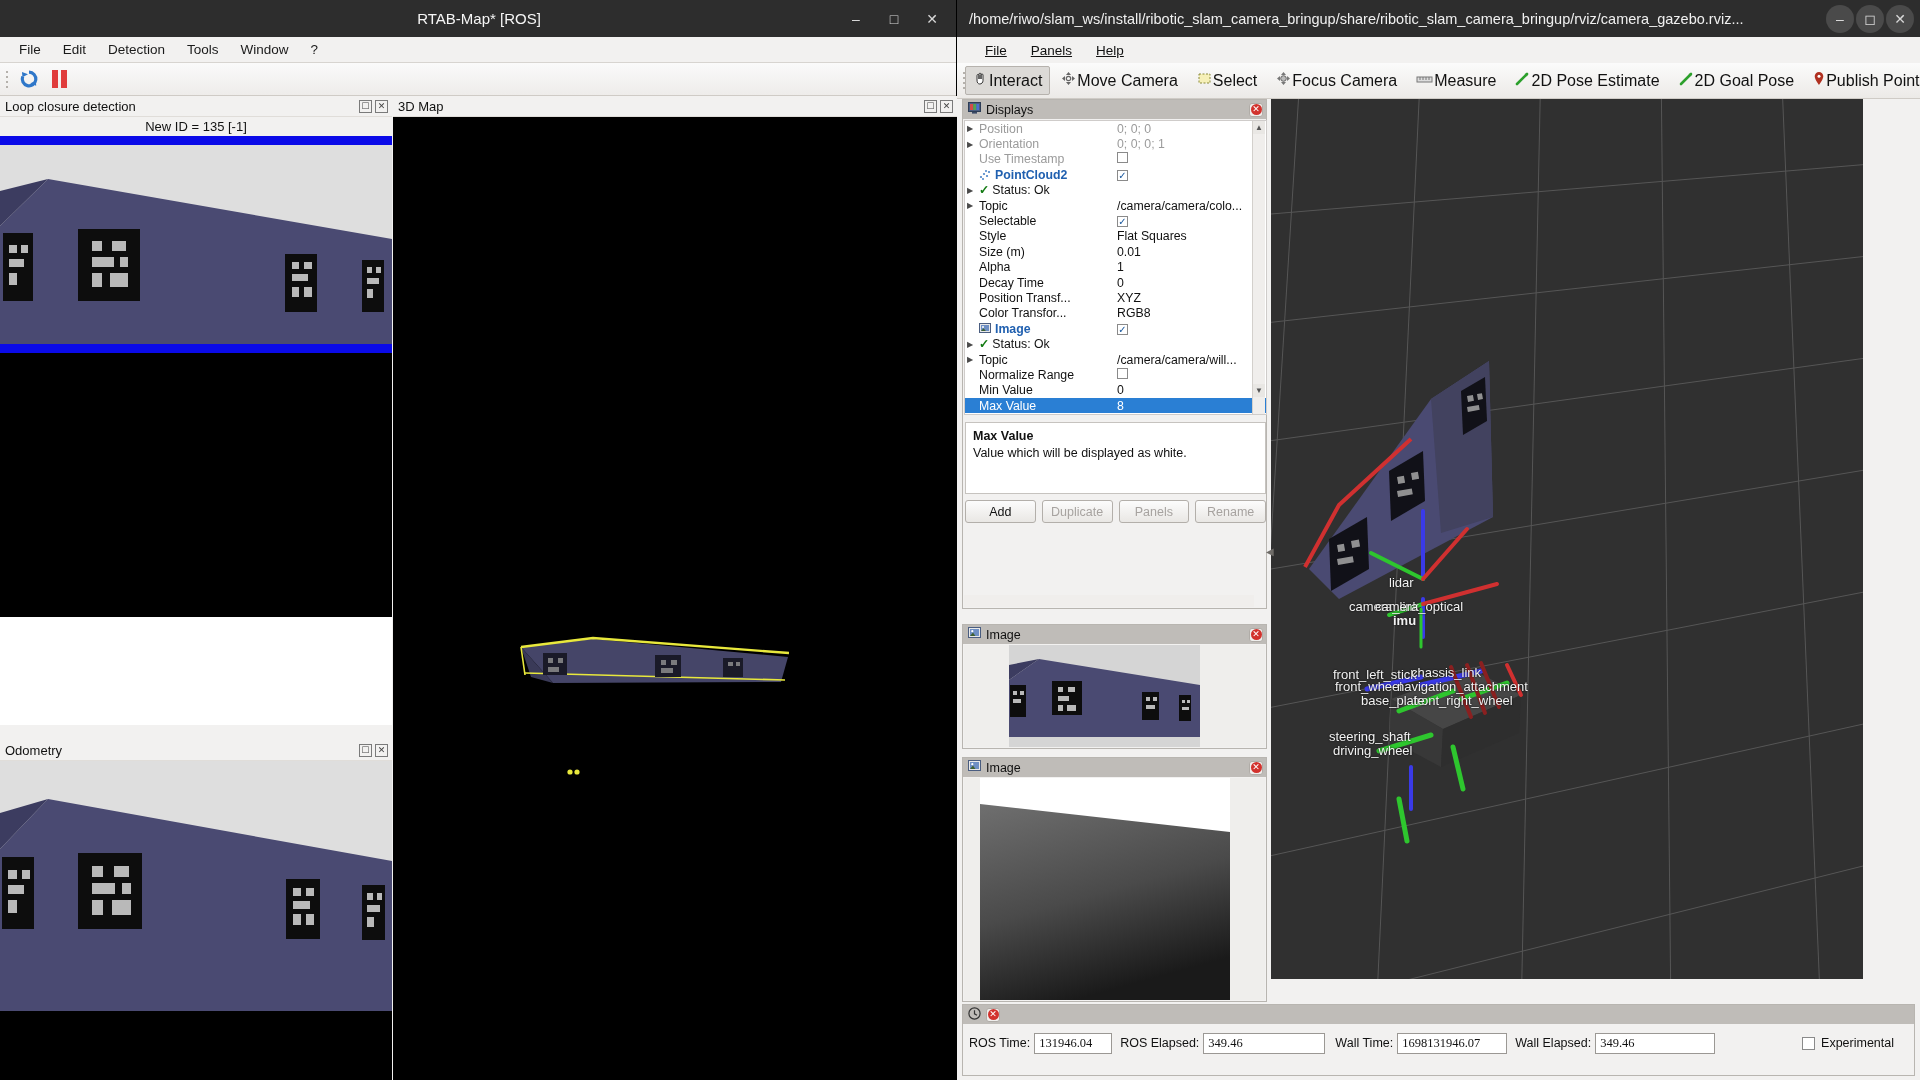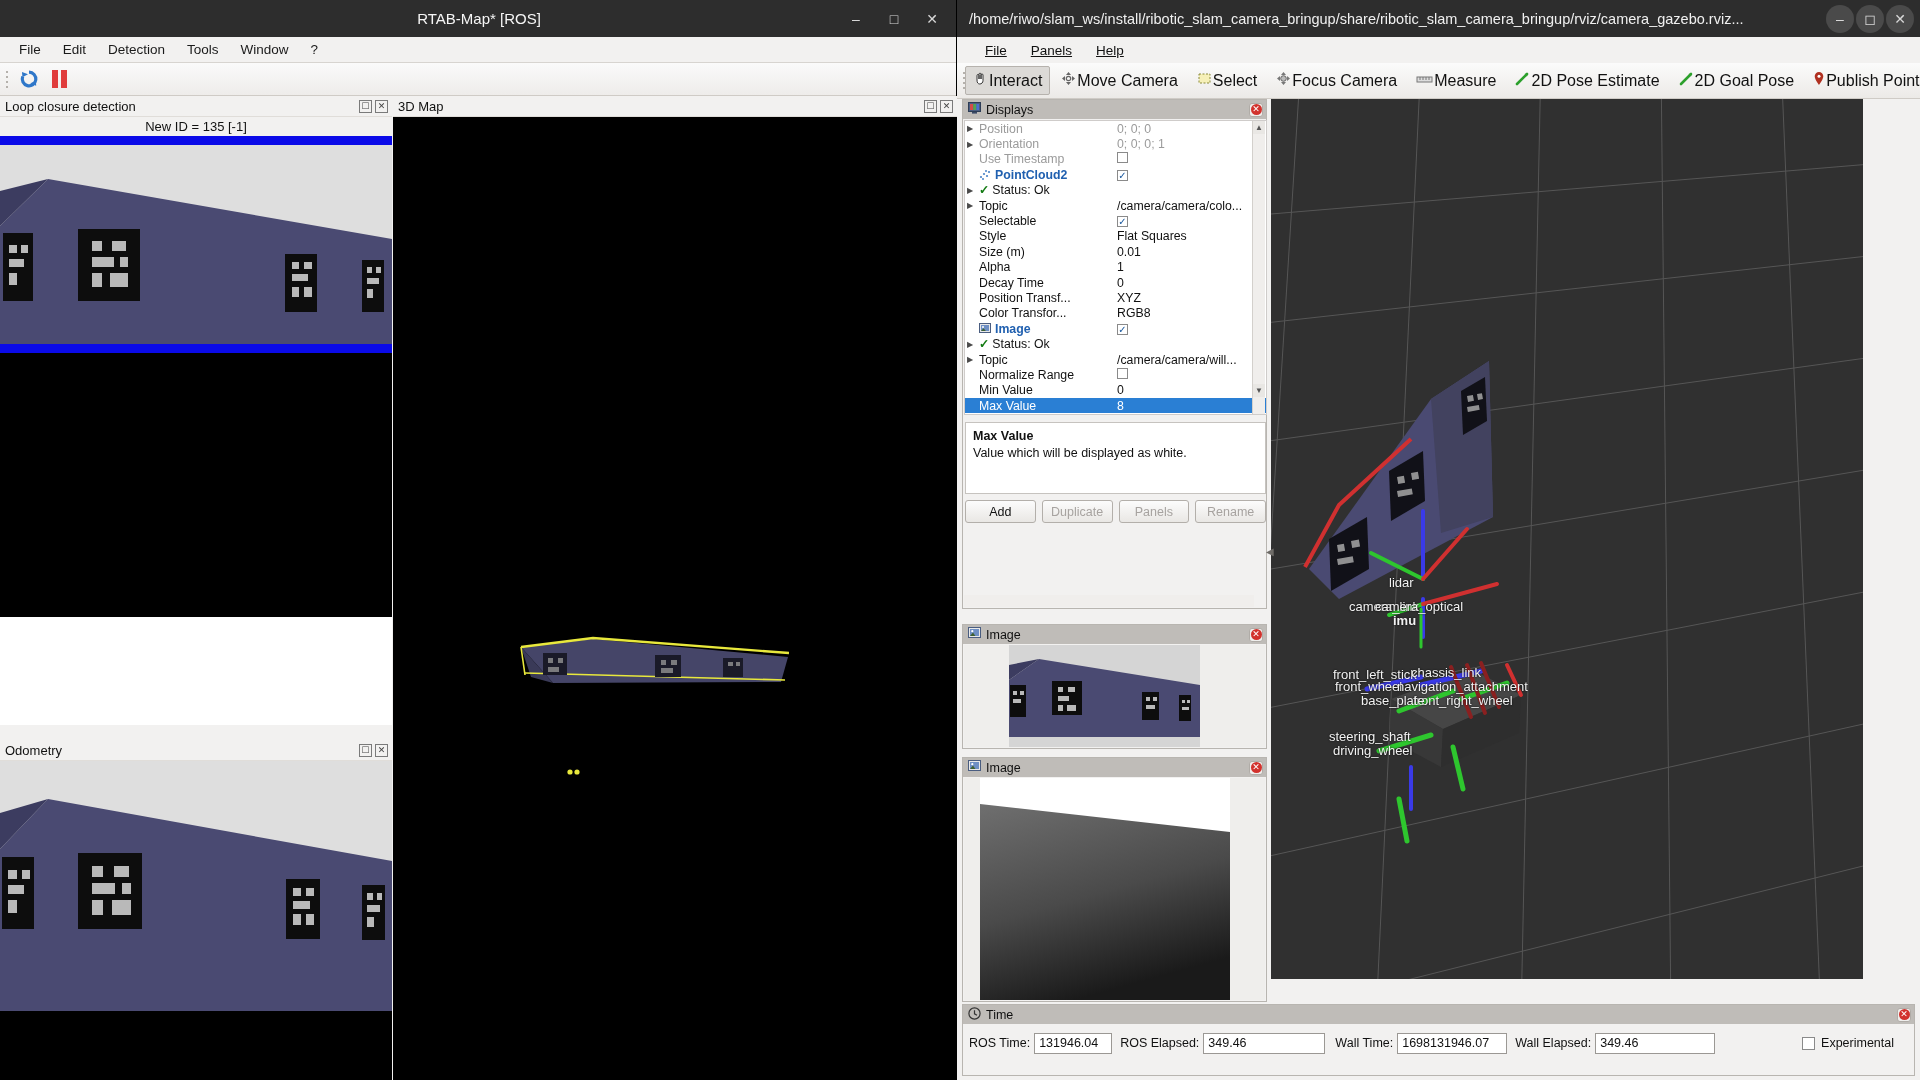--- a/index.html
+++ b/index.html
@@ -173,21 +173,21 @@
     position:absolute; left:5px; top:1004px; width:953px; height:72px;
     background:#f2f1f0; border:1px solid #b8b5b0;
   }
   #time-row {
     position:absolute; left:6px; top:26px; right:6px; height:24px;
     display:flex; align-items:center; font-size:12.5px; color:#111;
   }
   #time-row .lbl { margin-right:4px; }
   #time-row input {
     height:21px; border:1px solid #9b9894; background:#fff; font-size:12.5px;
-    font-family:Liberation Sans, sans-serif; padding:0 4px; color:#111;
+    font-family:Liberation Serif, serif; padding:0 4px; color:#111;
   }
   .exp-wrap { margin-left:auto; display:flex; align-items:center; gap:6px; padding-right:14px; }
   .sq-cb { width:13px;height:13px;border:1px solid #8a8a8a;background:#fff;}
   #status-row {
     position:absolute; left:6px; bottom:3px; right:6px; height:22px;
     display:flex; align-items:center; font-size:12.5px; color:#111; gap:8px;
   }
   #status-row .hint b { font-weight:bold; }
   #fps { margin-left:auto; padding-right:18px; }
   #reset-btn {
@@ -873,21 +873,20 @@
     <div class="split-arrow" style="left:309px;top:546px;">◀</div>
 
     <div id="time-dock">
       <div class="dock-title">
         <span>
           <svg width="13" height="13" viewBox="0 0 13 13">
               <circle cx="6.5" cy="6.5" r="5.6" fill="none" stroke="#333" stroke-width="1.2"></circle>
               <path d="M6.5 3.3 V6.8 L9 8.2" fill="none" stroke="#333" stroke-width="1.2"></path>
             </svg>
         </span>
-        <span class="t">Time</span>
         <span class="close-dot">
             <span>✕</span>
           </span>
       </div>
 
       <div id="time-row">
         <span class="lbl">ROS Time:</span>
         <input style="width: 78px;" value="131946.04">
         <span class="lbl" style="margin-left:8px">ROS Elapsed:</span>
         <input style="width: 122px;" value="349.46">

